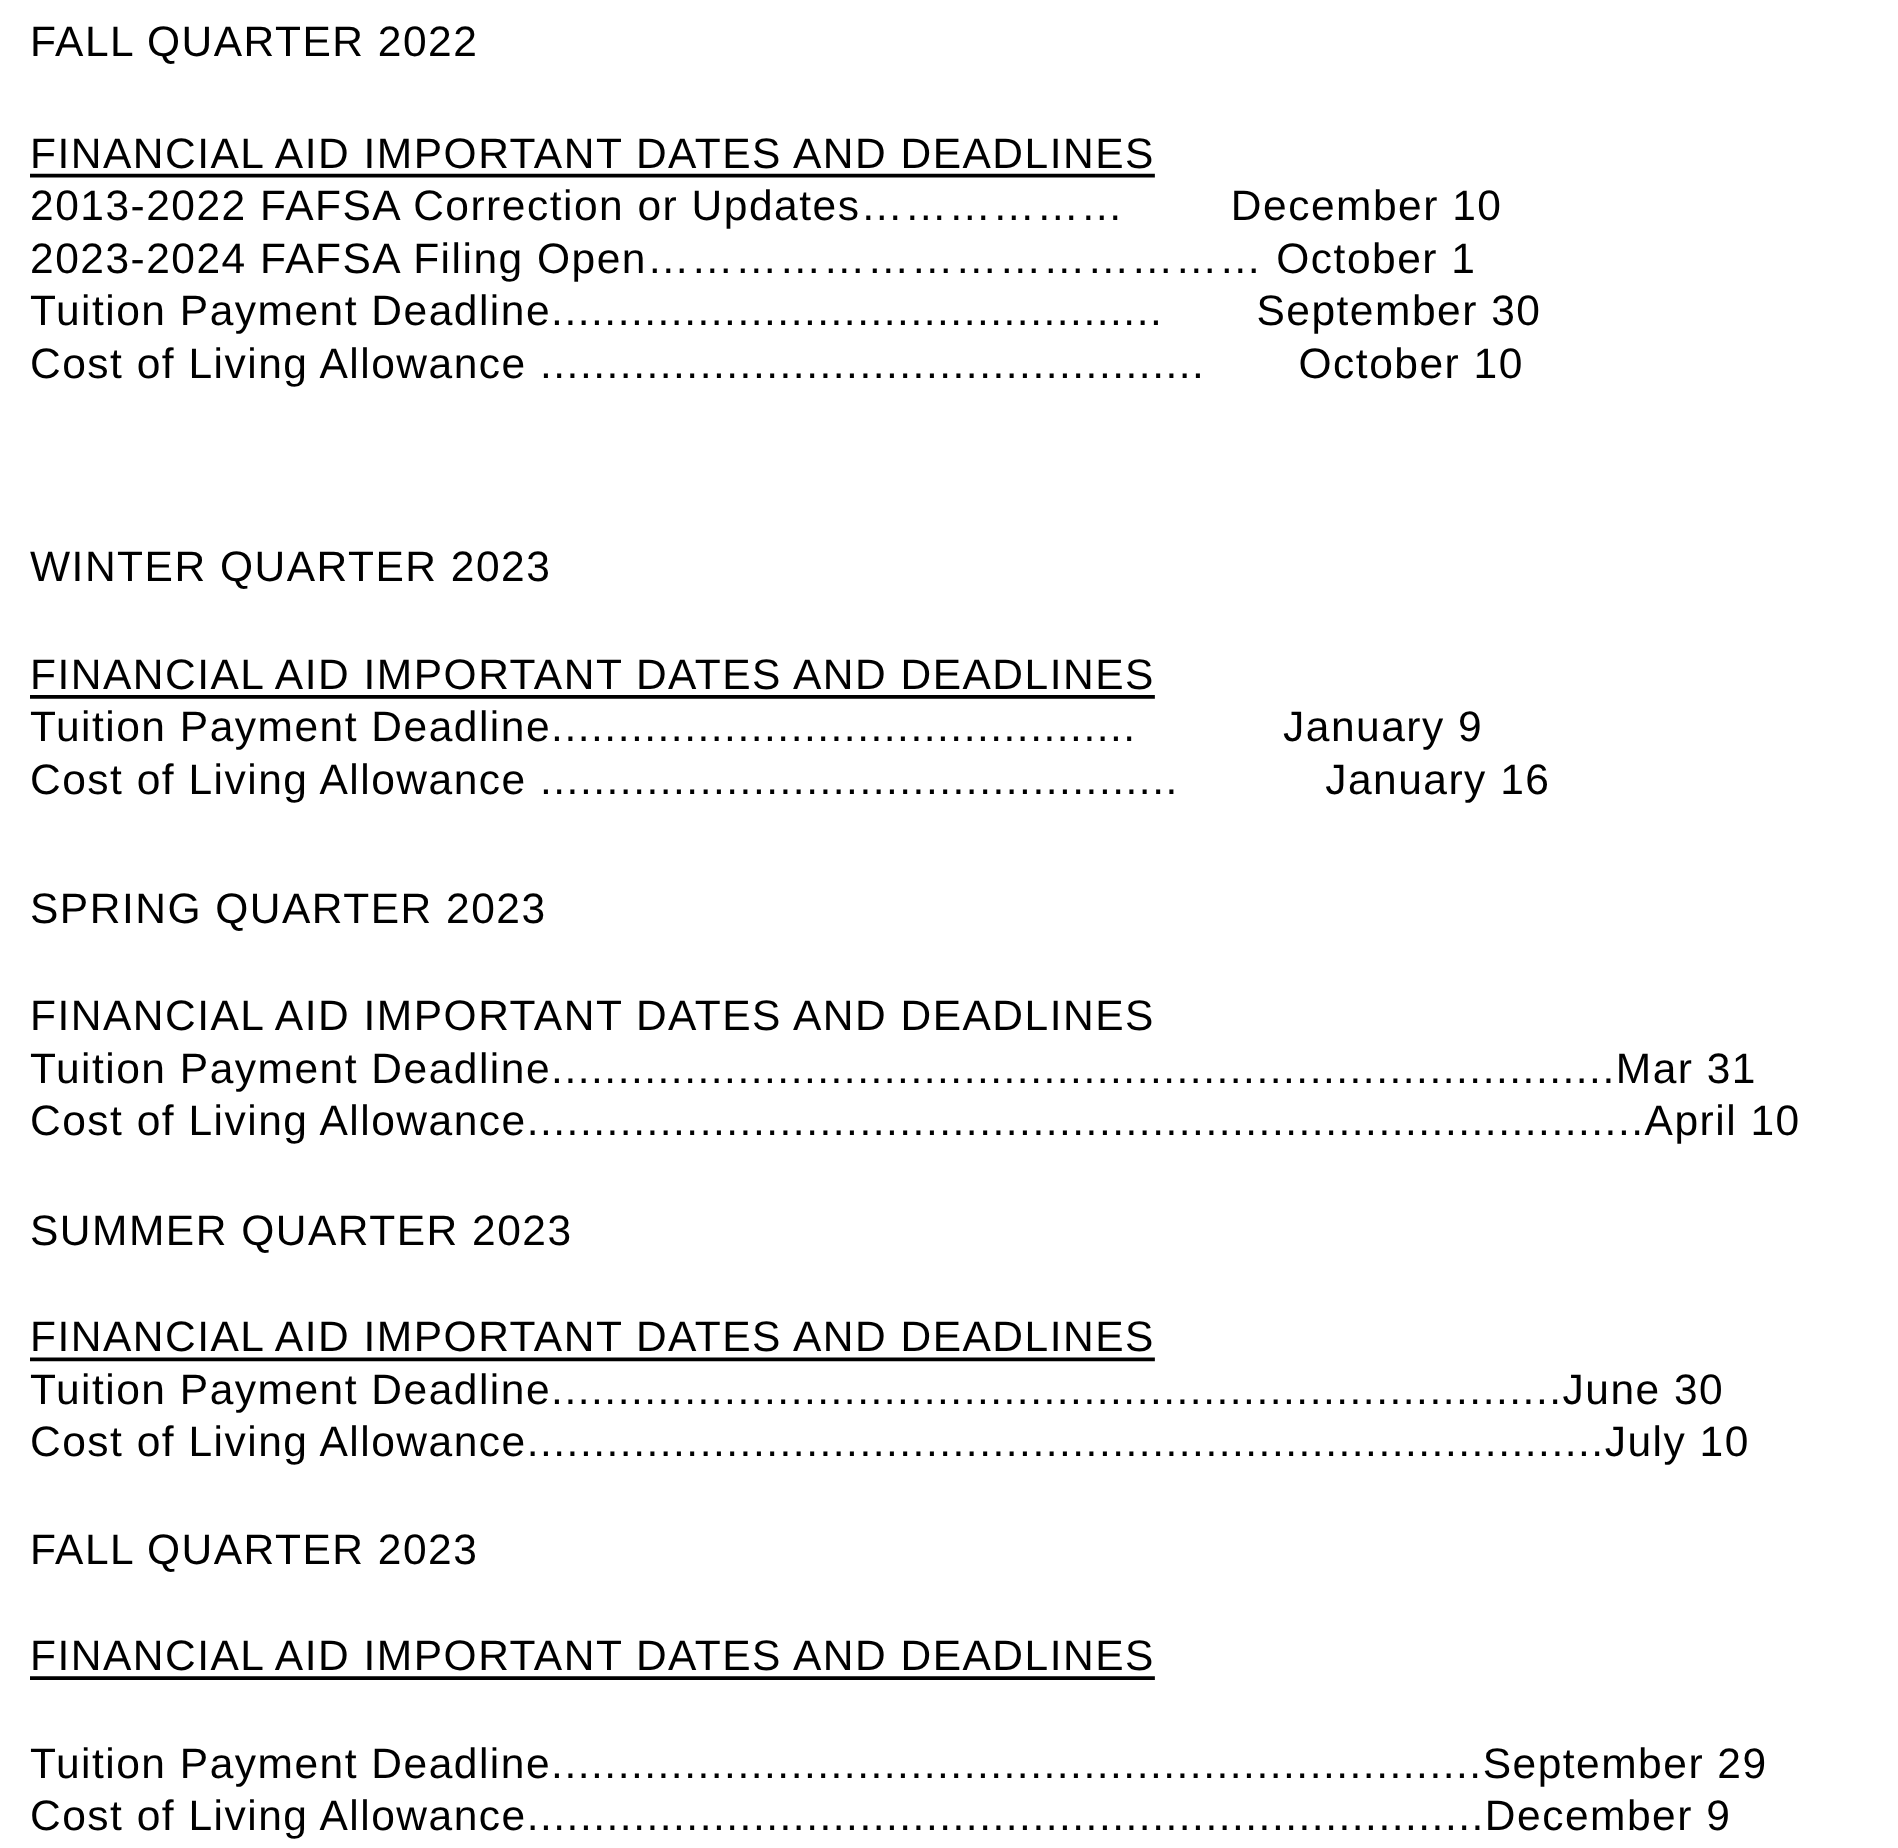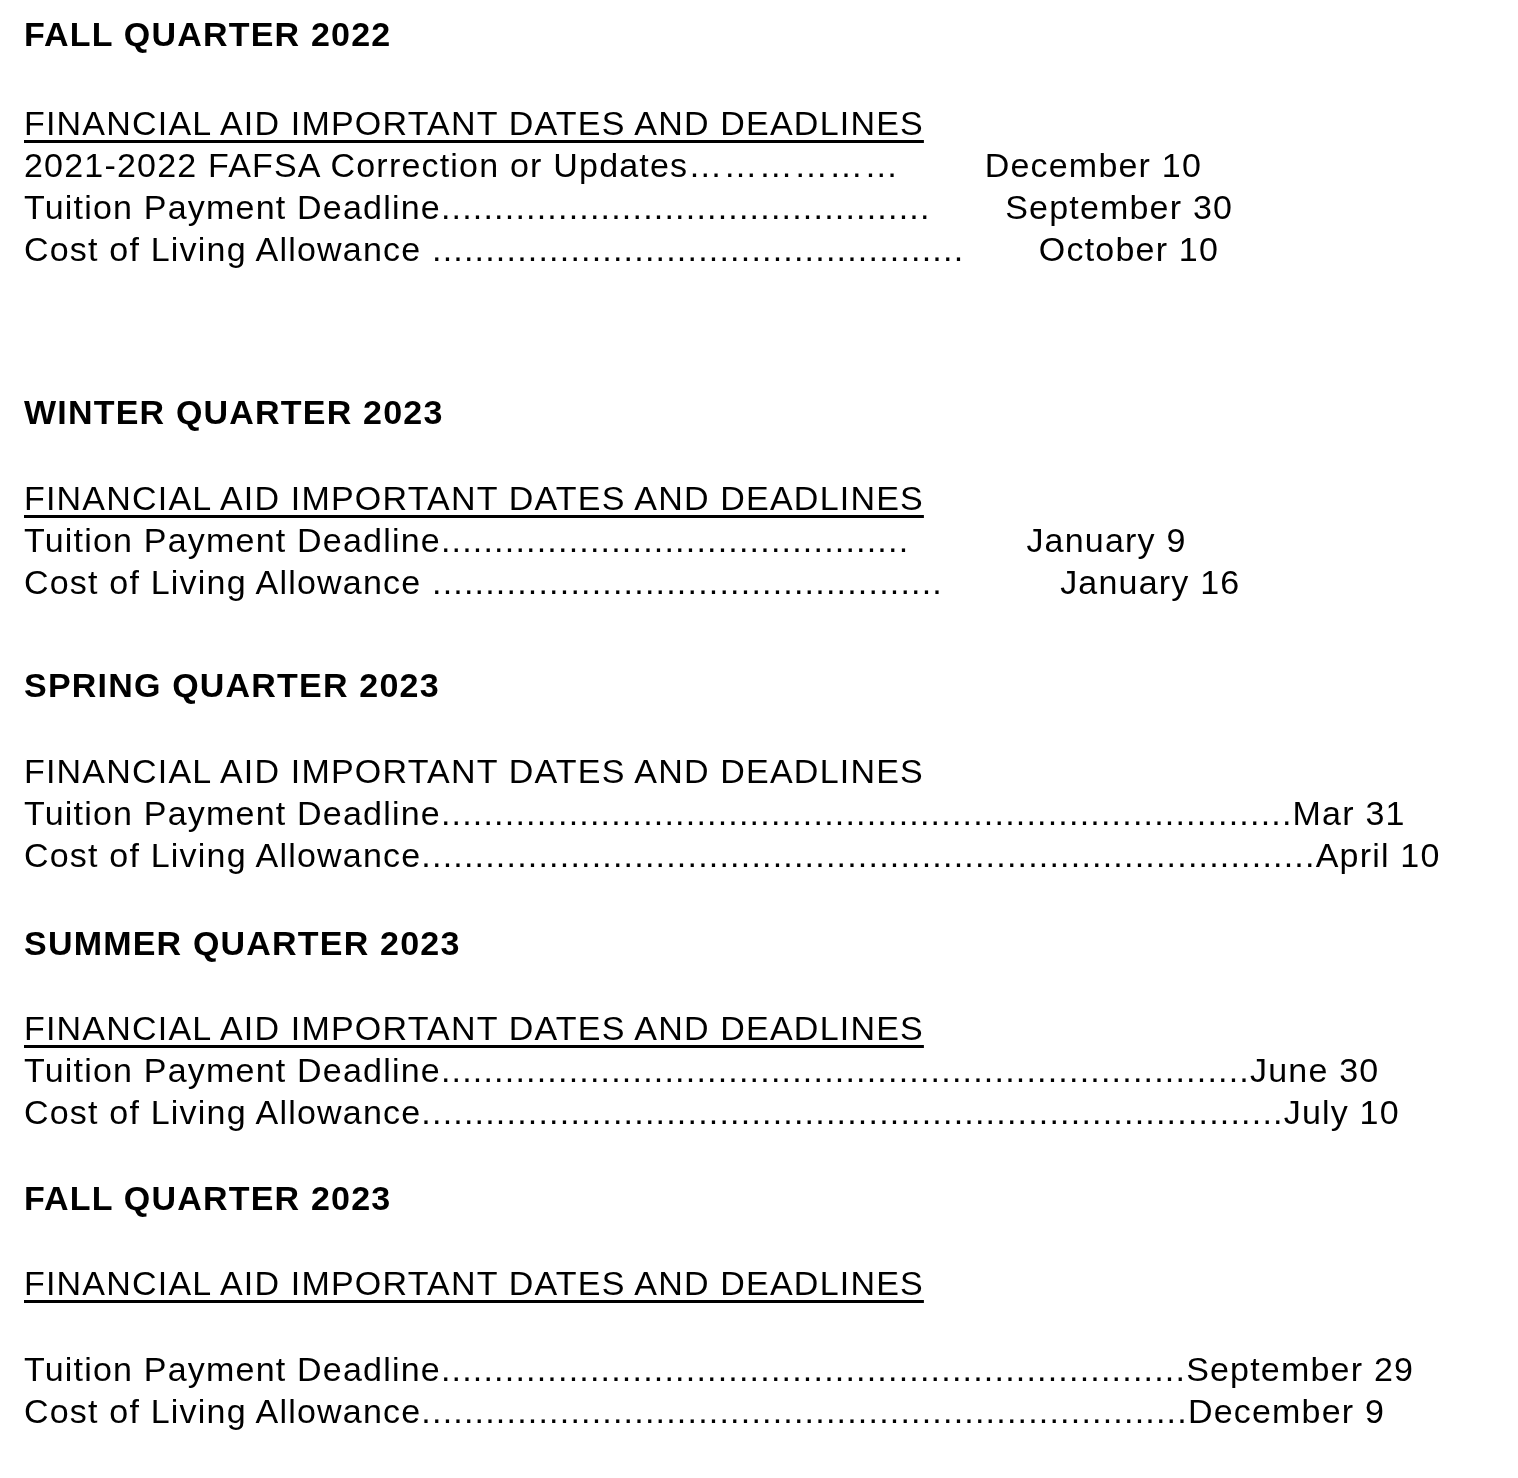--- a/index.html
+++ b/index.html
@@ -10,21 +10,21 @@
     padding: 12px 30px 12px 24px;
     background: #ffffff;
     color: #000000;
     font-family: "Liberation Sans", sans-serif;
     font-size: 34px;
     line-height: 42px;
     letter-spacing: 1.2px;
     overflow: hidden;
   }
   .qheading {
-    font-weight: bold;
+    font-weight: normal;
     font-size: 34px;
     line-height: 44px;
     letter-spacing: 1.2px;
     margin: 0;
   }
   .subhead {
     line-height: 42px;
     margin-top: 46px;
   }
   .subhead.u {
@@ -43,21 +43,22 @@
   .sec-fall-2023 .subhead    { margin-top: 42px; }
   .sec-fall-2023 .rows       { padding-top: 44px; }
 </style>
 </head>
 <body>
 
 <div class="sec sec-fall-2022">
   <div class="qheading">FALL QUARTER 2022</div>
   <div class="subhead u">FINANCIAL AID IMPORTANT DATES AND DEADLINES</div>
   <div class="rows">
-    <div class="row"><span>2021-2022 FAFSA Correction or Updates</span><span>………………&nbsp;&nbsp;&nbsp;&nbsp;&nbsp;&nbsp;&nbsp;&nbsp;</span><span>December 10</span></div>
+    <div class="row"><span>2013-2022 FAFSA Correction or Updates</span><span>………………&nbsp;&nbsp;&nbsp;&nbsp;&nbsp;&nbsp;&nbsp;&nbsp;</span><span>December 10</span></div>
+    <div class="row"><span>2023-2024 FAFSA Filing Open</span><span>……………………………………&nbsp;</span><span>October 1</span></div>
     <div class="row"><span>Tuition Payment Deadline</span><span>..............................................&nbsp;&nbsp;&nbsp;&nbsp;&nbsp;&nbsp;&nbsp;</span><span>September 30</span></div>
     <div class="row"><span>Cost of Living Allowance</span><span>&nbsp;..................................................&nbsp;&nbsp;&nbsp;&nbsp;&nbsp;&nbsp;&nbsp;</span><span>October 10</span></div>
   </div>
 </div>
 
 <div class="sec sec-winter-2023">
   <div class="qheading">WINTER QUARTER 2023</div>
   <div class="subhead u">FINANCIAL AID IMPORTANT DATES AND DEADLINES</div>
   <div class="rows">
     <div class="row"><span>Tuition Payment Deadline</span><span>............................................&nbsp;&nbsp;&nbsp;&nbsp;&nbsp;&nbsp;&nbsp;&nbsp;&nbsp;&nbsp;&nbsp;</span><span>January 9</span></div>

